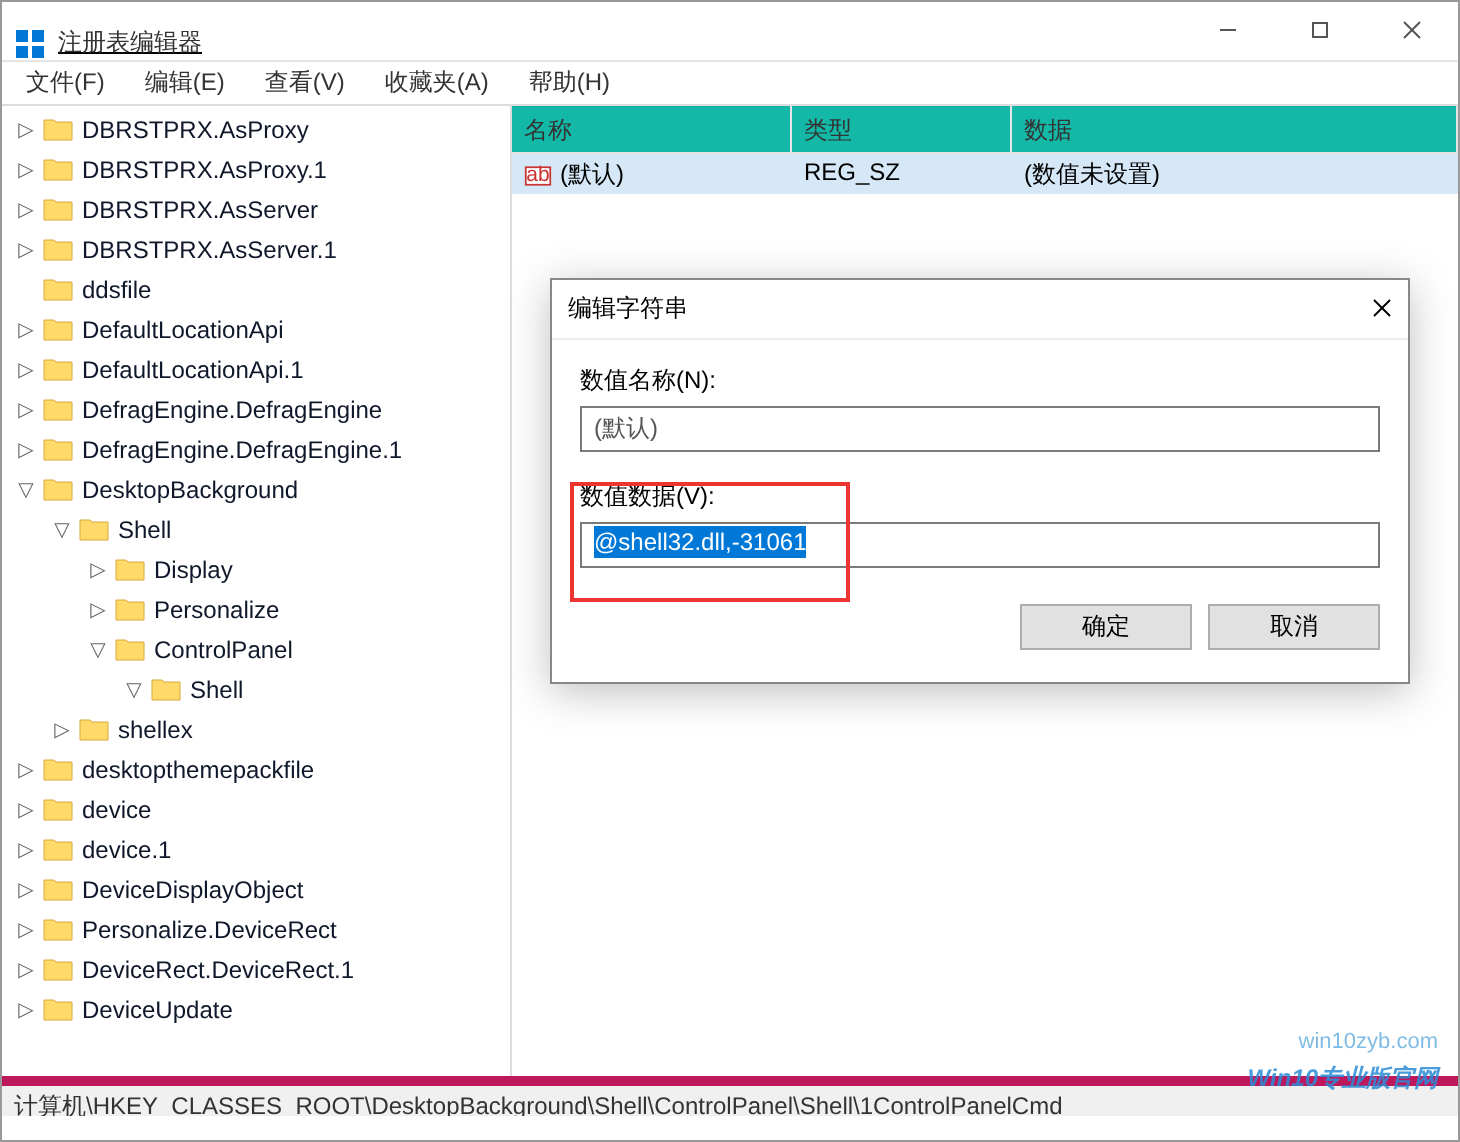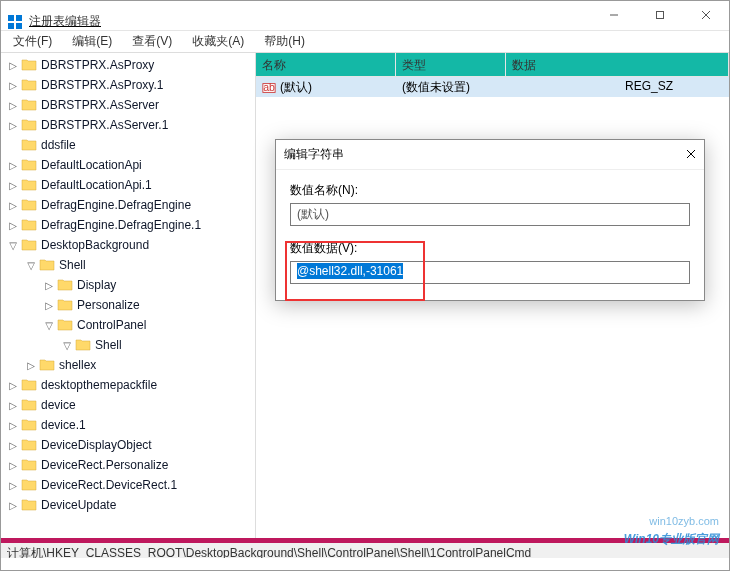--- a/index.html
+++ b/index.html
@@ -217,21 +217,21 @@
         <svg class="folder-icon" viewBox="0 0 16 16">
           <path d="M1 3h5l1 1h8v9H1z" fill="#ffd96a" stroke="#d6a93a" stroke-width="0.5"></path>
         </svg>
         <span class="tree-label">DeviceDisplayObject</span>
       </div>
       <div class="tree-node" style="padding-left: 4px;">
         <span class="expander">▷</span>
         <svg class="folder-icon" viewBox="0 0 16 16">
           <path d="M1 3h5l1 1h8v9H1z" fill="#ffd96a" stroke="#d6a93a" stroke-width="0.5"></path>
         </svg>
-        <span class="tree-label">DeviceRect.Personalize</span>
+        <span class="tree-label">Personalize.DeviceRect</span>
       </div>
       <div class="tree-node" style="padding-left: 4px;">
         <span class="expander">▷</span>
         <svg class="folder-icon" viewBox="0 0 16 16">
           <path d="M1 3h5l1 1h8v9H1z" fill="#ffd96a" stroke="#d6a93a" stroke-width="0.5"></path>
         </svg>
         <span class="tree-label">DeviceRect.DeviceRect.1</span>
       </div>
       <div class="tree-node" style="padding-left: 4px;">
         <span class="expander">▷</span>
@@ -249,41 +249,45 @@
     </div>
     <div id="list-body">
         <div class="list-row">
           <div class="cell col-name">
             <svg width="14" height="14" viewBox="0 0 16 16">
               <rect x="1" y="3" width="14" height="10" fill="#fff" stroke="#c33"></rect>
               <text x="8" y="11" text-anchor="middle" font-size="8" fill="#c33" font-family="sans-serif">ab</text>
             </svg>
             <span>(默认)</span>
           </div>
+          <div class="cell col-type">REG_SZ</div>
           <div class="cell col-data">(数值未设置)</div>
-          <div class="cell col-type">REG_SZ</div>
         </div>
       </div>
   </div>
 </div>
 
 <div class="dialog">
   <div class="dialog-titlebar">
     <span class="dtitle">编辑字符串</span>
     <div><svg width="10" height="10" viewBox="0 0 10 10">
           <line x1="1" y1="1" x2="9" y2="9" stroke="#000"></line>
           <line x1="9" y1="1" x2="1" y2="9" stroke="#000"></line>
         </svg></div>
   </div>
   <div class="dialog-body">
     <div class="field-label">数值名称(N):</div>
     <div class="text-input readonly">(默认)</div>
     <div style="height:14px"></div>
     <div class="field-label">数值数据(V):</div>
     <div class="text-input selected-text"><span class="sel">@shell32.dll,-31061</span></div>
+    <div class="dialog-buttons">
+      <button>确定</button>
+      <button>取消</button>
+    </div>
   </div>
 </div>
 
 <div class="highlight-box hb1"></div>
 
 <div class="statusbar">计算机\HKEY_CLASSES_ROOT\DesktopBackground\Shell\ControlPanel\Shell\1ControlPanelCmd</div>
 
 <div class="watermark">
   <span class="sub">win10zyb.com</span>
   <span>Win10专业版官网</span>

